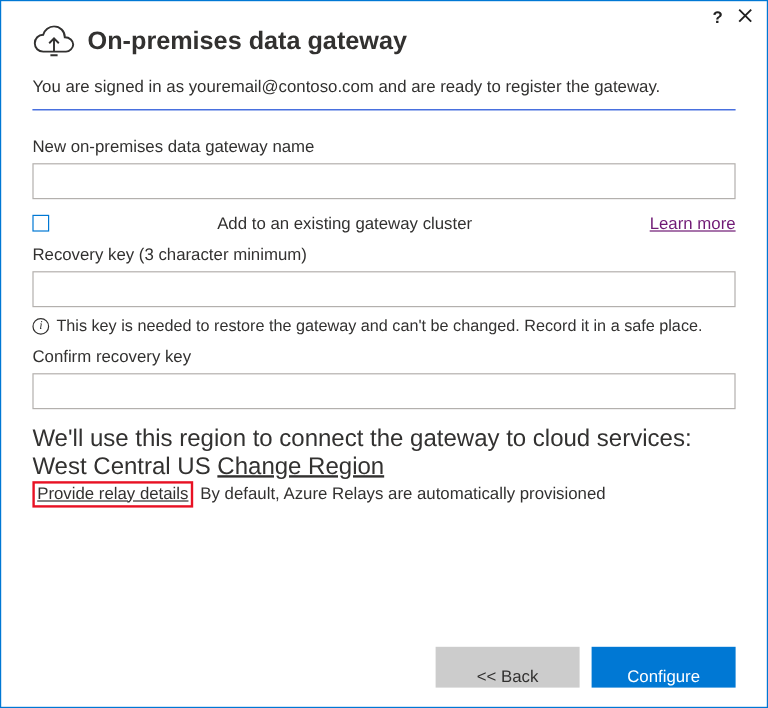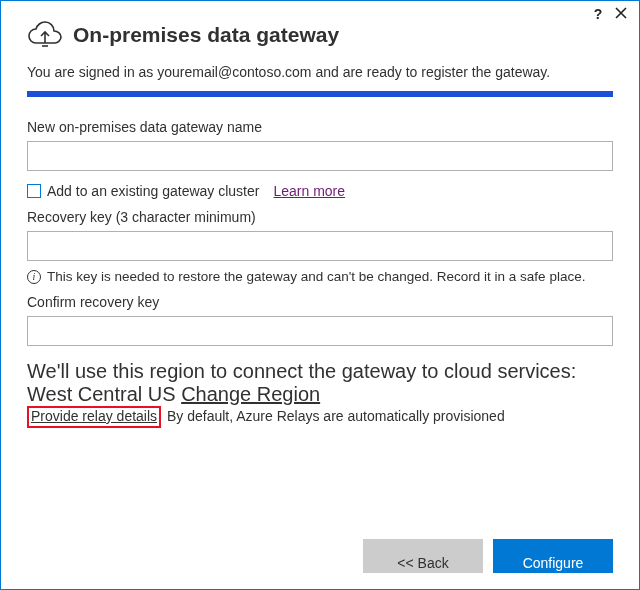--- a/index.html
+++ b/index.html
@@ -45,38 +45,39 @@
     color: #323130;
     margin: 0;
   }
   .cloud-icon svg { display:block; }
   .signin-row {
     margin-top: 14px;
     font-size: 14px;
     color: #323130;
     line-height: 1.4;
     padding-bottom: 8px;
-    border-bottom: 6px solid #1d4ed8;
+    border-bottom: 1px solid #1d4ed8;
   }
   .form { margin-top: 22px; font-size: 14px; color: #323130; }
   .label { margin-bottom: 6px; }
   .textbox {
     width: 100%;
     height: 30px;
     border: 1px solid #b3b0ad;
     background: #fff;
     padding: 4px 6px;
     font-size: 14px;
   }
   .checkbox-row {
     margin-top: 12px;
     display: flex;
     align-items: center;
     gap: 6px;
     font-size: 14px;
+    justify-content: space-between;
   }
   .checkbox {
     width: 14px; height: 14px;
     border: 1px solid #0078d4;
     background: #fff;
     display: inline-block;
     cursor: pointer;
   }
   .link {
     color: #701a75;

